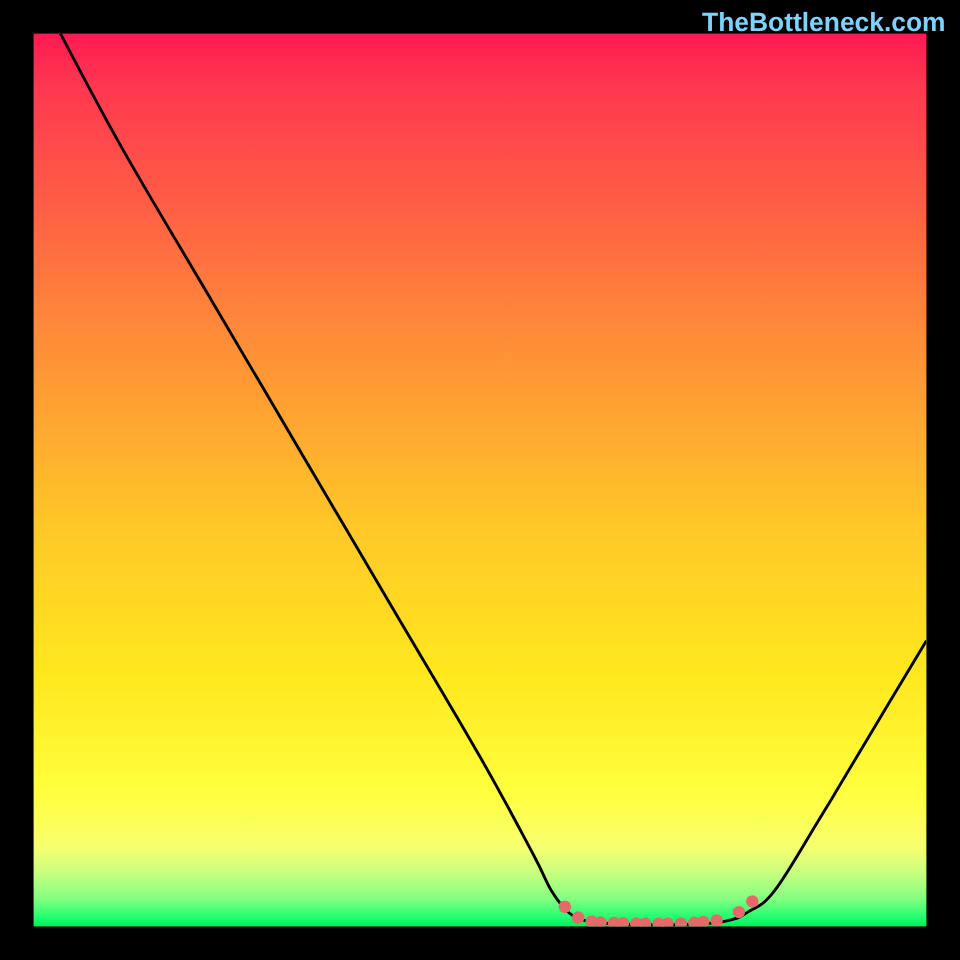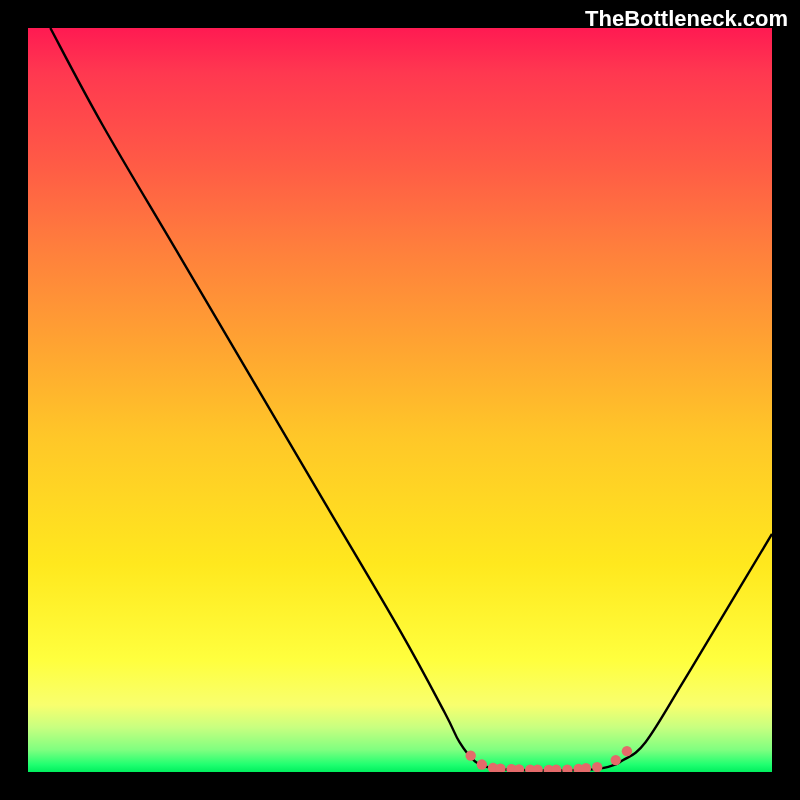--- a/index.html
+++ b/index.html
@@ -11,21 +11,21 @@
     width: 800px;
     height: 800px;
     background: #000000;
     position: relative;
     font-family: Arial, sans-serif;
   }
   .watermark {
     position: absolute;
     top: 6px;
     right: 12px;
-    color: #ffffff;
+    color: #7dd3fc;
     font-size: 22px;
     font-weight: bold;
     z-index: 10;
   }
   .plot-area {
     position: absolute;
     top: 28px;
     left: 28px;
     width: 744px;
     height: 744px;

